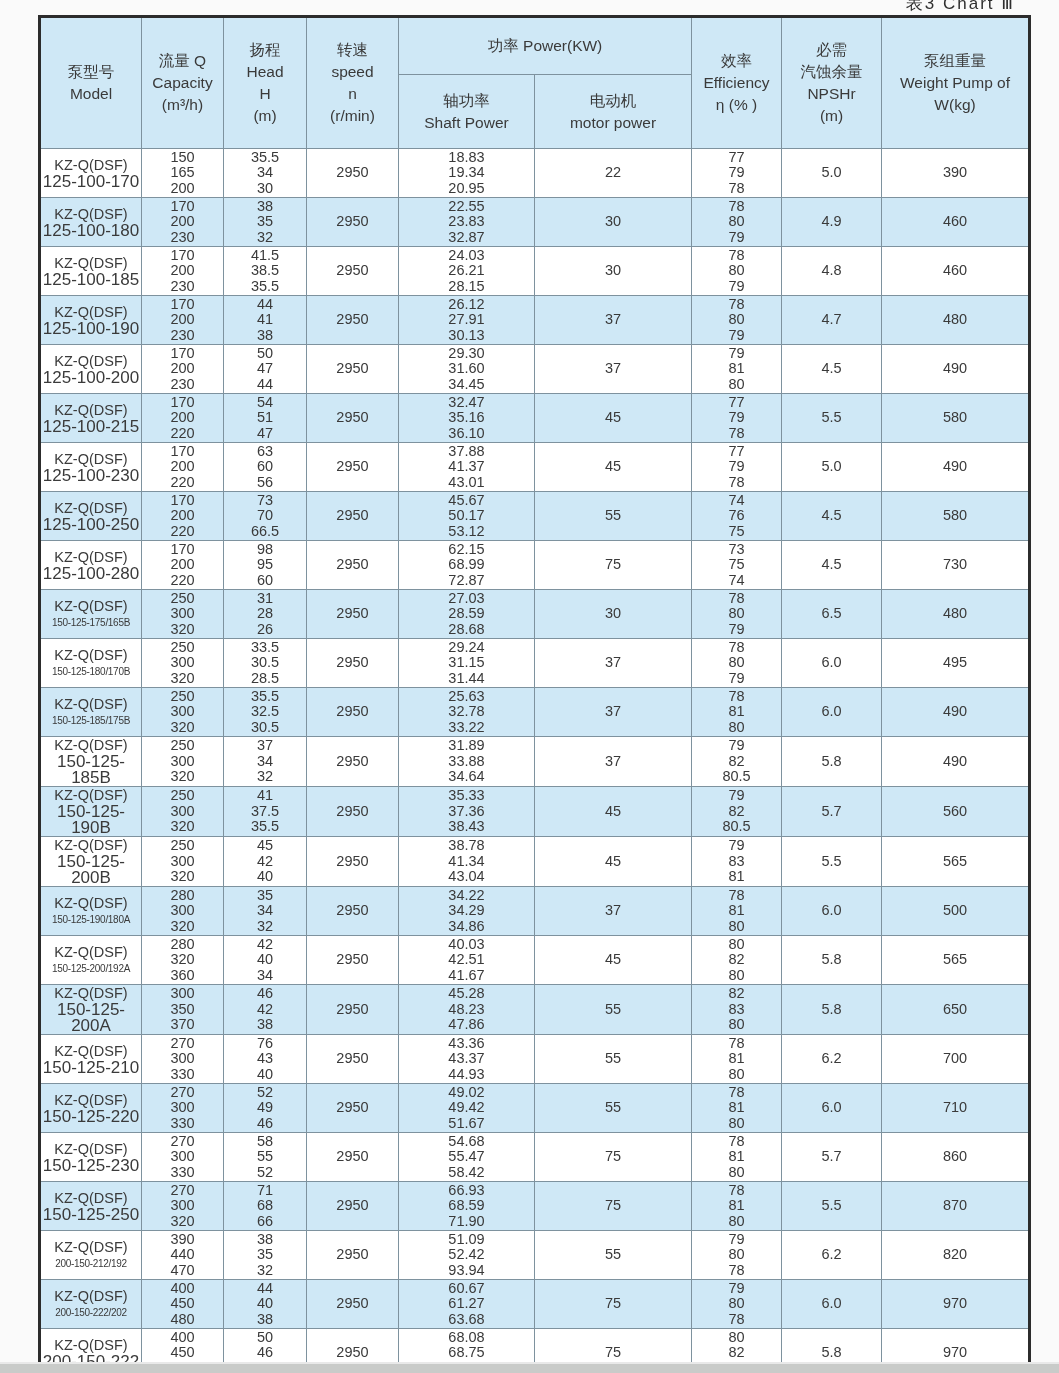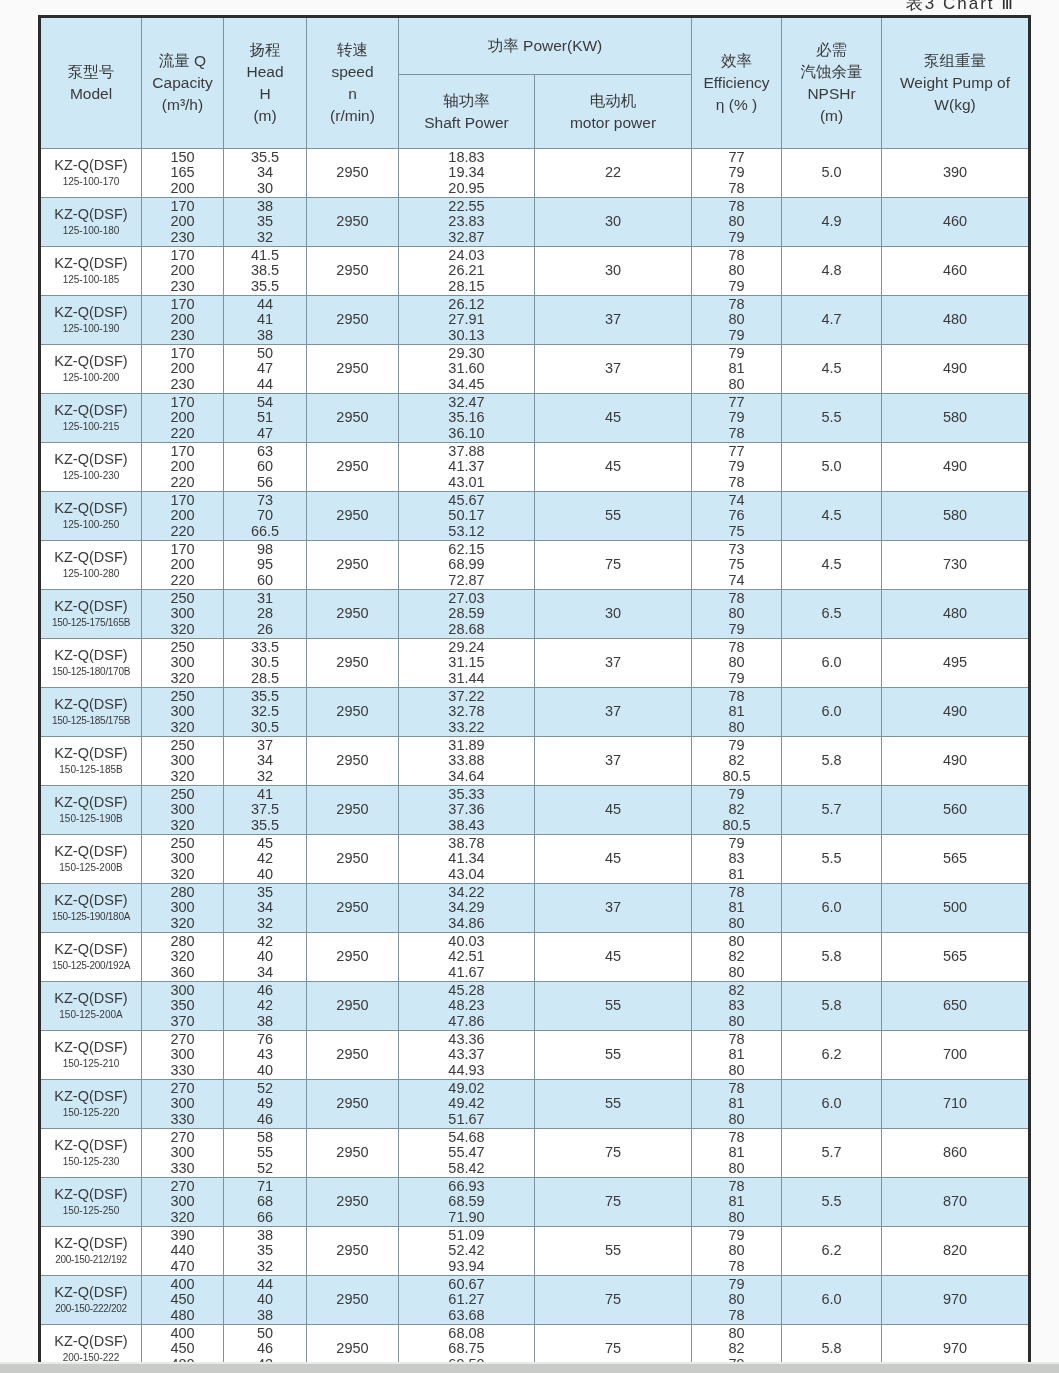--- a/index.html
+++ b/index.html
@@ -49,21 +49,21 @@
 
   .pump-table tbody td {
     font-size: 14.5px;
     line-height: 15.5px;
     height: 48px;
   }
   .pump-table tbody tr:nth-child(even) td { background: #cfe8f6; }
   .pump-table tbody tr:nth-child(odd) td { background: #ffffff; }
 
   .cell-model div:first-child { font-size: 14.5px; line-height: 17px; }
-  .model-no { font-size: 10px; line-height: 16px; }
+  .model-no { font-size: 17px; line-height: 16px; }
   .model-no.condensed { font-size: 10px; letter-spacing: -0.3px; }
 
   .bottom-strip {
     position: absolute;
     left: 0; top: 1362px;
     width: 1059px; height: 11px;
     background: #c9cbc9;
     border-top: 2px solid #e9e9e9;
   }
 
@@ -251,21 +251,21 @@
           <td class="cell-motor">37</td>
           <td class="cell-efficiency"><div>78</div><div>80</div><div>79</div></td>
           <td class="cell-npshr">6.0</td>
           <td class="cell-weight">495</td>
         </tr>
         <tr>
           <td class="cell-model"><div>KZ-Q(DSF)</div><div class="model-no condensed">150-125-185/175B</div></td>
           <td class="cell-capacity"><div>250</div><div>300</div><div>320</div></td>
           <td class="cell-head"><div>35.5</div><div>32.5</div><div>30.5</div></td>
           <td class="cell-speed">2950</td>
-          <td class="cell-shaft"><div>37.22</div><div>32.78</div><div>33.22</div></td>
+          <td class="cell-shaft"><div>25.63</div><div>32.78</div><div>33.22</div></td>
           <td class="cell-motor">37</td>
           <td class="cell-efficiency"><div>78</div><div>81</div><div>80</div></td>
           <td class="cell-npshr">6.0</td>
           <td class="cell-weight">490</td>
         </tr>
         <tr>
           <td class="cell-model"><div>KZ-Q(DSF)</div><div class="model-no">150-125-185B</div></td>
           <td class="cell-capacity"><div>250</div><div>300</div><div>320</div></td>
           <td class="cell-head"><div>37</div><div>34</div><div>32</div></td>
           <td class="cell-speed">2950</td>

